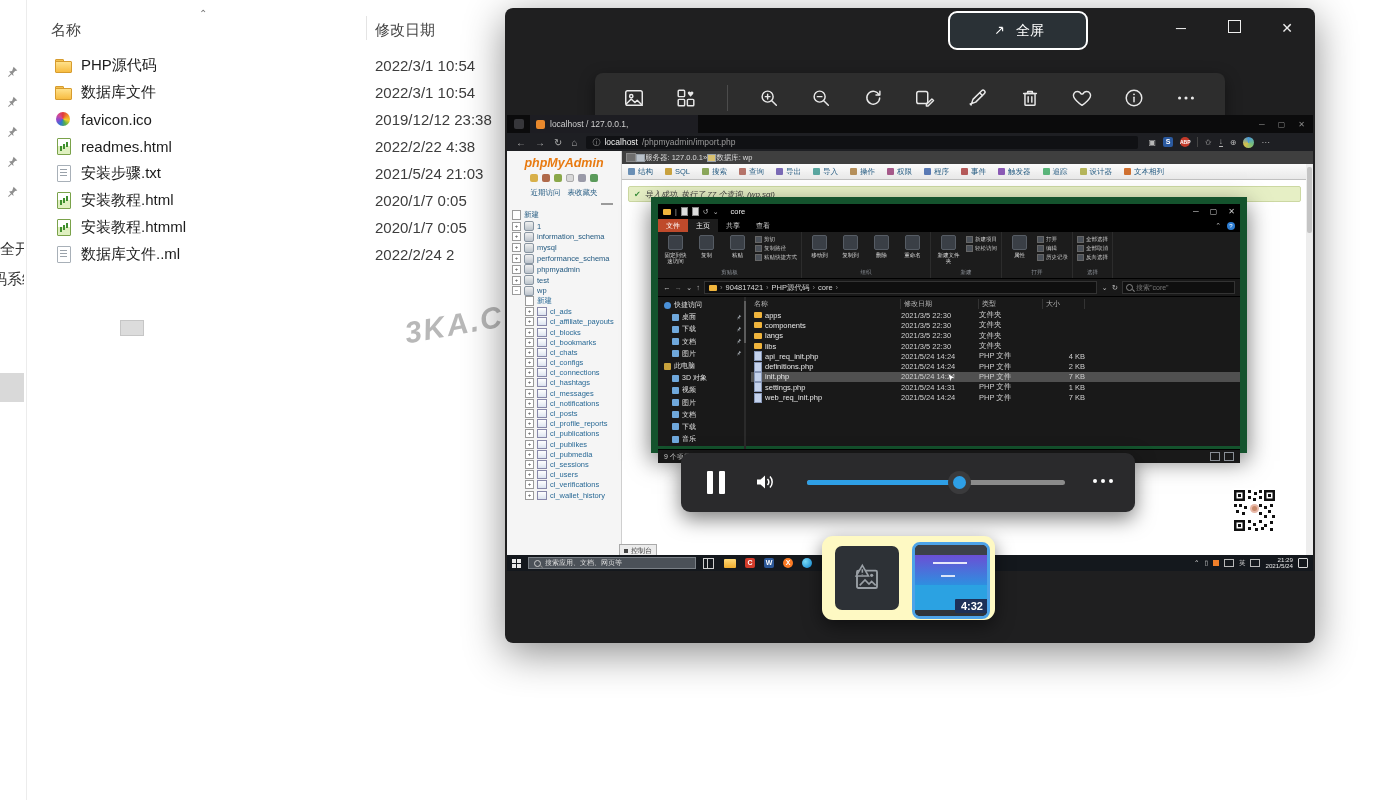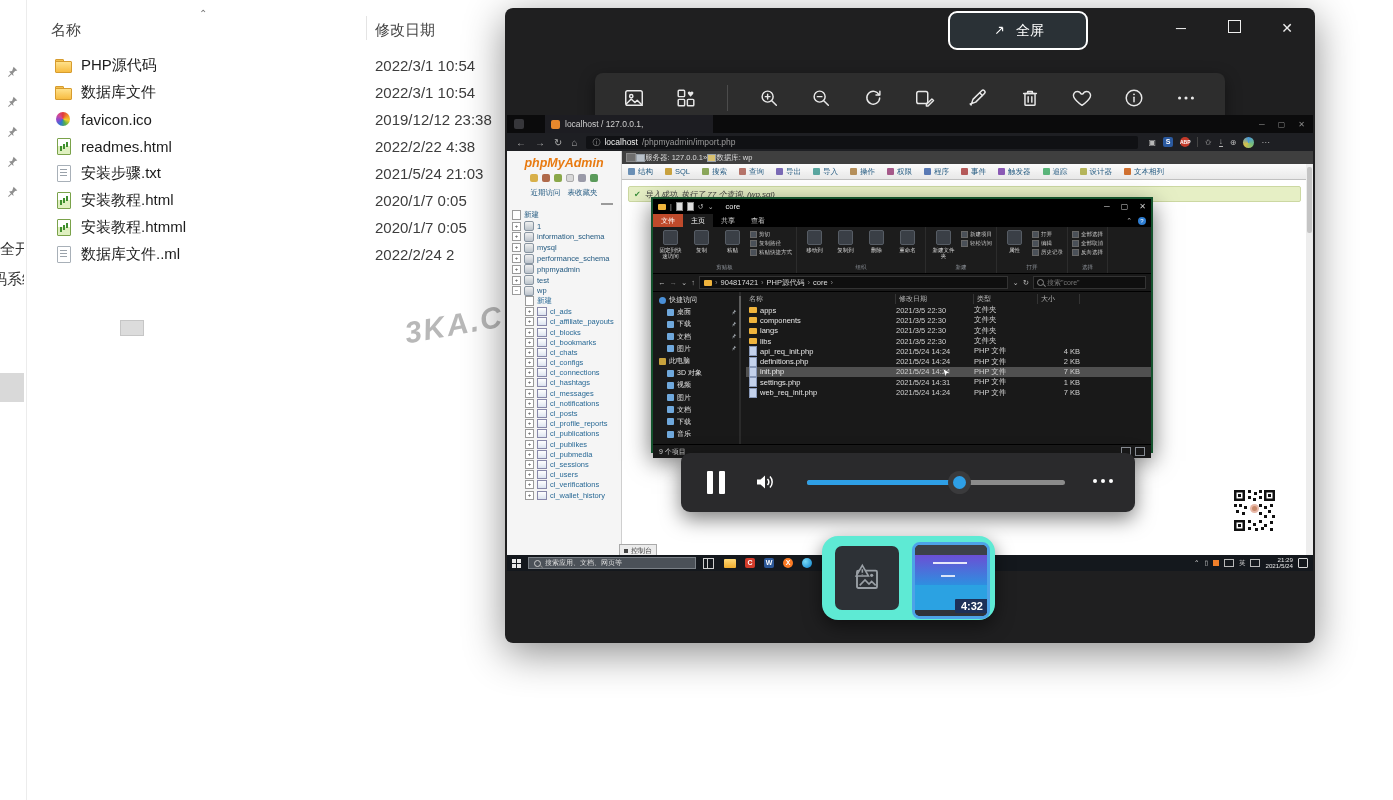--- a/index.html
+++ b/index.html
@@ -46,21 +46,21 @@
   .wc{font-size:14px;color:#eee;width:16px;text-align:center;cursor:pointer}
   .wc-box{width:11px;height:11px;border:1.4px solid #eee}
   #ph-toolbar{position:absolute;left:90px;top:65px;width:630px;height:50px;background:#2d2d2d;border-radius:8px;
           box-shadow:0 5px 16px rgba(0,0,0,.45);display:flex;align-items:center;justify-content:space-between;padding:0 28px;box-sizing:border-box}
   .tb-ic{width:22px;height:22px;display:flex;align-items:center;justify-content:center;cursor:pointer}
   .tb-sep{width:1px;height:26px;background:#4c4c4c}
   
   #video{position:absolute;left:2px;top:107px;width:806px;height:456px;background:#fff;overflow:hidden;font-family:"Liberation Sans","DejaVu Sans",sans-serif}
   #tabbar{position:absolute;left:0;top:0;right:0;height:18px;background:#0b0b0c;display:flex;align-items:center}
   .tabstrip-sq{width:10px;height:10px;background:#36363a;border-radius:2px;margin-left:7px}
-  .btab{margin-left:21px;width:168px;height:18px;background:#1d1d22;display:flex;align-items:center;gap:5px;padding-left:6px;box-sizing:border-box}
+  .btab{margin-left:6px;width:168px;height:18px;background:#1d1d22;display:flex;align-items:center;gap:5px;padding-left:6px;box-sizing:border-box}
   .favicon{width:9px;height:9px;background:#e8882c;border-radius:2px}
   .btab span{font-size:8.5px;color:#cfcfcf;white-space:nowrap}
   .tab-wc{margin-left:auto;display:flex;gap:13px;margin-right:8px;font-size:8px;color:#8a8a8a}
   #navbar{position:absolute;left:0;top:18px;right:0;height:18px;background:#1e1f23;display:flex;align-items:center;border-bottom:1px solid #000}
   .nav-ar{font-size:10px;color:#aeaeae;margin-left:9px}
   #urlbar{margin-left:9px;width:540px;height:13px;background:#101114;border-radius:2px;display:flex;align-items:center;padding:0 6px;gap:4px}
   #urlbar .info-i{font-size:8px;color:#9a9a9a}
   #urlbar .host{font-size:8.5px;color:#f0f0f0}
   #urlbar .path{font-size:8.5px;color:#9a9a9a}
   #ext-icons{display:flex;align-items:center;gap:7px;margin-left:10px}
@@ -91,21 +91,21 @@
   .crumb-ic{width:7px;height:6px;background:#b8c0c8;border:1px solid #98a0a8}
   #pma-tabs{height:15px;background:linear-gradient(#fbfbfb,#e9e9e9);border-bottom:1px solid #c0c0c0;display:flex;align-items:center;overflow:hidden}
   .ptab{display:flex;align-items:center;gap:3px;padding:0 6px;font-size:7.5px;color:#235a81;white-space:nowrap;cursor:pointer}
   .ptab i{width:7px;height:7px;border-radius:1px;display:inline-block}
   #pma-msg{margin:6px 12px 0 6px;height:14px;background:#e6efc5;border:1px solid #ccd8a2;border-radius:2px;
            display:flex;align-items:center;gap:4px;padding:0 5px;font-size:8px;color:#3c3c3c;font-style:italic}
   #pma-msg b{color:#3a8f3a;font-style:normal}
   #pma-scroll{position:absolute;right:0;top:13px;bottom:0;width:7px;background:#ededed}
   #pma-thumb{position:absolute;right:1px;top:3px;width:5px;height:66px;background:#c4c4c4;border-radius:2px}
   
-  #inner-exp{position:absolute;left:144px;top:82px;width:502px;height:256px;background:#191919;border:2px solid #14532d;
+  #inner-exp{position:absolute;left:144px;top:82px;width:596px;height:256px;background:#191919;border:7px solid #14532d;
              box-shadow:0 8px 22px rgba(0,0,0,.55);box-sizing:border-box;color:#ddd}
   #ie-title{height:15px;background:#000;display:flex;align-items:center;gap:4px;padding:0 5px;font-size:7.5px}
   .qat{color:#bbb;font-size:7px}
   .mini-folder{width:8px;height:6px;background:#f0b43c;border-radius:1px;position:relative}
   .mini-doc{width:5px;height:7px;background:#ddd;border:1px solid #888}
   #ie-title .t{color:#eee;margin-left:8px}
   #ie-title .ctrls{margin-left:auto;display:flex;gap:11px;font-size:8px;color:#ccc}
   #ie-menu{height:13px;background:#000;display:flex;align-items:center;font-size:7px}
   .mtab{padding:0 8px;height:13px;line-height:13px;color:#ccc}
   .mtab.file{background:#bf4a2b;color:#fff}
@@ -181,21 +181,21 @@
   #pause-btn:before{content:"";position:absolute;left:0;width:6px;height:23px;background:#fff;border-radius:1px}
   #pause-btn:after{content:"";position:absolute;right:0;width:6px;height:23px;background:#fff;border-radius:1px}
   #vol-btn{position:absolute;left:72px;top:17px;cursor:pointer}
   .track{position:absolute;left:126px;top:27px;width:258px;height:5px;background:#8b8b8b;border-radius:3px}
   .fill{position:absolute;left:126px;top:27px;width:152px;height:5px;background:#2e9fe6;border-radius:3px}
   .thumb{position:absolute;left:267px;top:18px;width:23px;height:23px;border-radius:50%;background:#3a3a3c;cursor:pointer}
   .thumb:after{content:"";position:absolute;left:5px;top:5px;width:13px;height:13px;border-radius:50%;background:#2e9fe6}
   #more-btn{position:absolute;right:22px;top:26px;display:flex;gap:4px;cursor:pointer}
   #more-btn i{width:4px;height:4px;border-radius:50%;background:#fff}
   
-  #strip{position:absolute;left:317px;top:528px;width:173px;height:84px;background:#5eead4;border-radius:16px;
+  #strip{position:absolute;left:317px;top:528px;width:173px;height:84px;background:#fef9c3;border-radius:11px;
          box-shadow:0 6px 18px rgba(0,0,0,.5)}
   #thumb1{position:absolute;left:13px;top:10px;width:64px;height:64px;background:#2d3136;border-radius:7px;
           display:flex;align-items:center;justify-content:center;cursor:pointer}
   #thumb2{position:absolute;left:90px;top:6px;width:72px;height:71px;border:3px solid #4da3e8;border-radius:8px;
           background:#24272c;overflow:hidden;cursor:pointer}
   .t2-bar{height:10px;background:#3c4148}
   .t2-grad{height:30px;background:linear-gradient(180deg,#6b4fd4,#2e8fe0);position:relative}
   .t2-grad:before{content:"";position:absolute;left:18px;top:7px;width:34px;height:2px;background:rgba(255,255,255,.85)}
   .t2-grad:after{content:"";position:absolute;left:26px;top:20px;width:14px;height:2px;background:rgba(255,255,255,.8)}
   .t2-blue{height:25px;background:#2ba2e2}

